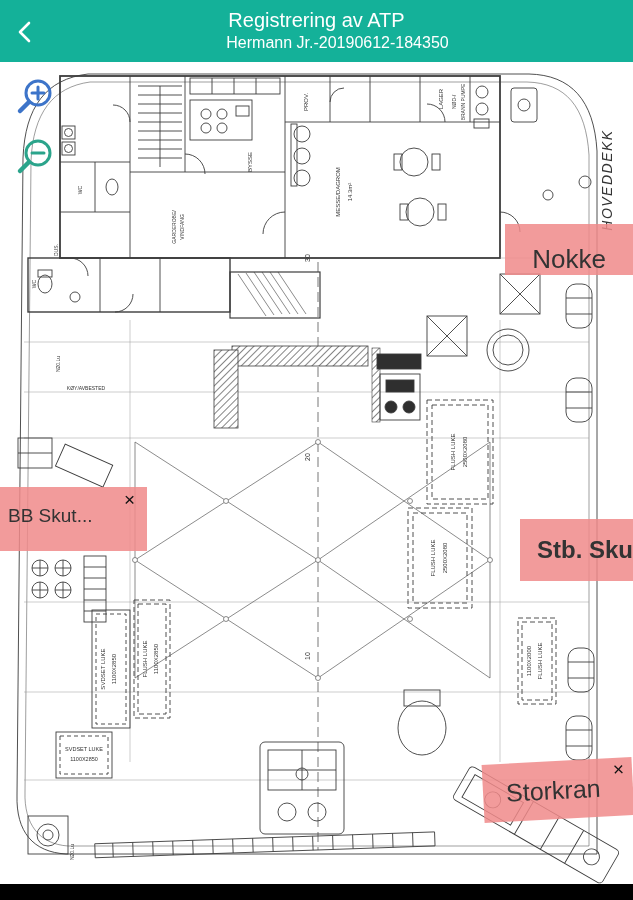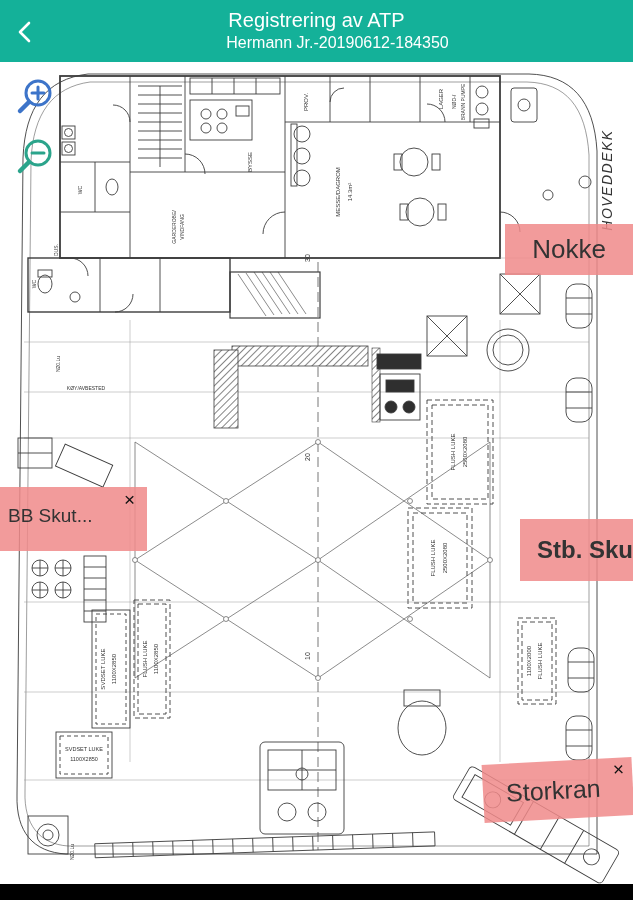--- a/index.html
+++ b/index.html
@@ -14,21 +14,21 @@
   
   .canvas{position:absolute;top:62px;left:0;width:633px;height:822px;background:#fff;}
   .plan{position:absolute;top:0;left:0;}
   
   .zoom-stack{position:absolute;left:12px;top:14px;display:flex;flex-direction:column;gap:16px;}
   .zoom-btn{width:44px;height:44px;background:none;border:none;padding:0;cursor:pointer;}
   
   .marker{position:absolute;background:rgba(240,137,137,0.85);color:#333;z-index:5;}
   .mlabel{font-size:24px;white-space:nowrap;}
   .mclose{position:absolute;font-size:19px;color:#111;line-height:19px;cursor:pointer;}
-  .marker-nokke{left:505px;top:162px;width:128px;height:51px;display:flex;align-items:center;justify-content:center;}
+  .marker-nokke{left:505px;top:162px;width:128px;height:51px;display:flex;align-items:flex-end;justify-content:center;}
   .marker-nokke .mlabel{font-size:26px;}
   .marker-bb{left:0;top:425px;width:147px;height:64px;}
   .marker-bb .mlabel{position:absolute;left:8px;bottom:24px;font-size:19px;}
   .marker-bb .mclose{top:3px;right:12px;}
   .marker-stb{left:520px;top:457px;width:113px;height:62px;display:flex;align-items:center;overflow:hidden;font-weight:bold;}
   .marker-stb .mlabel{padding-left:17px;}
   .marker-storkran{left:483px;top:699px;width:150px;height:58px;display:flex;align-items:center;transform:rotate(-3deg);}
   .marker-storkran .mlabel{padding-left:23px;font-size:25px;}
   .marker-storkran .mclose{top:2px;right:8px;}
   

